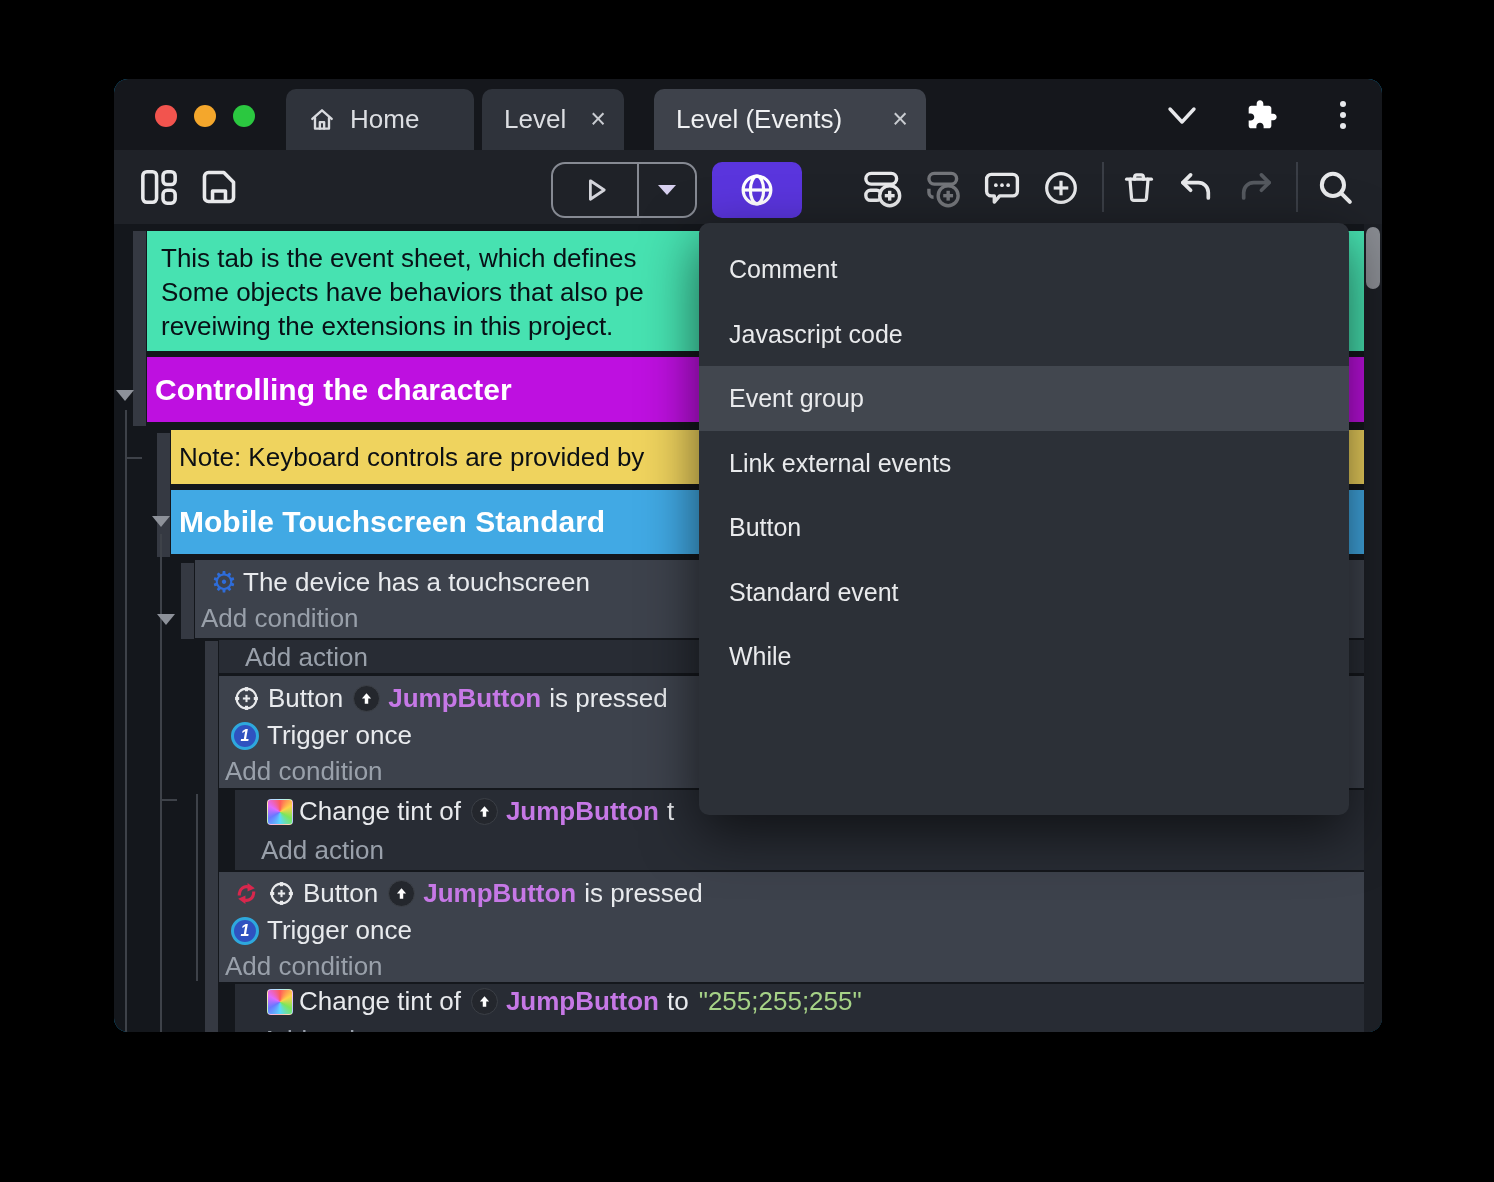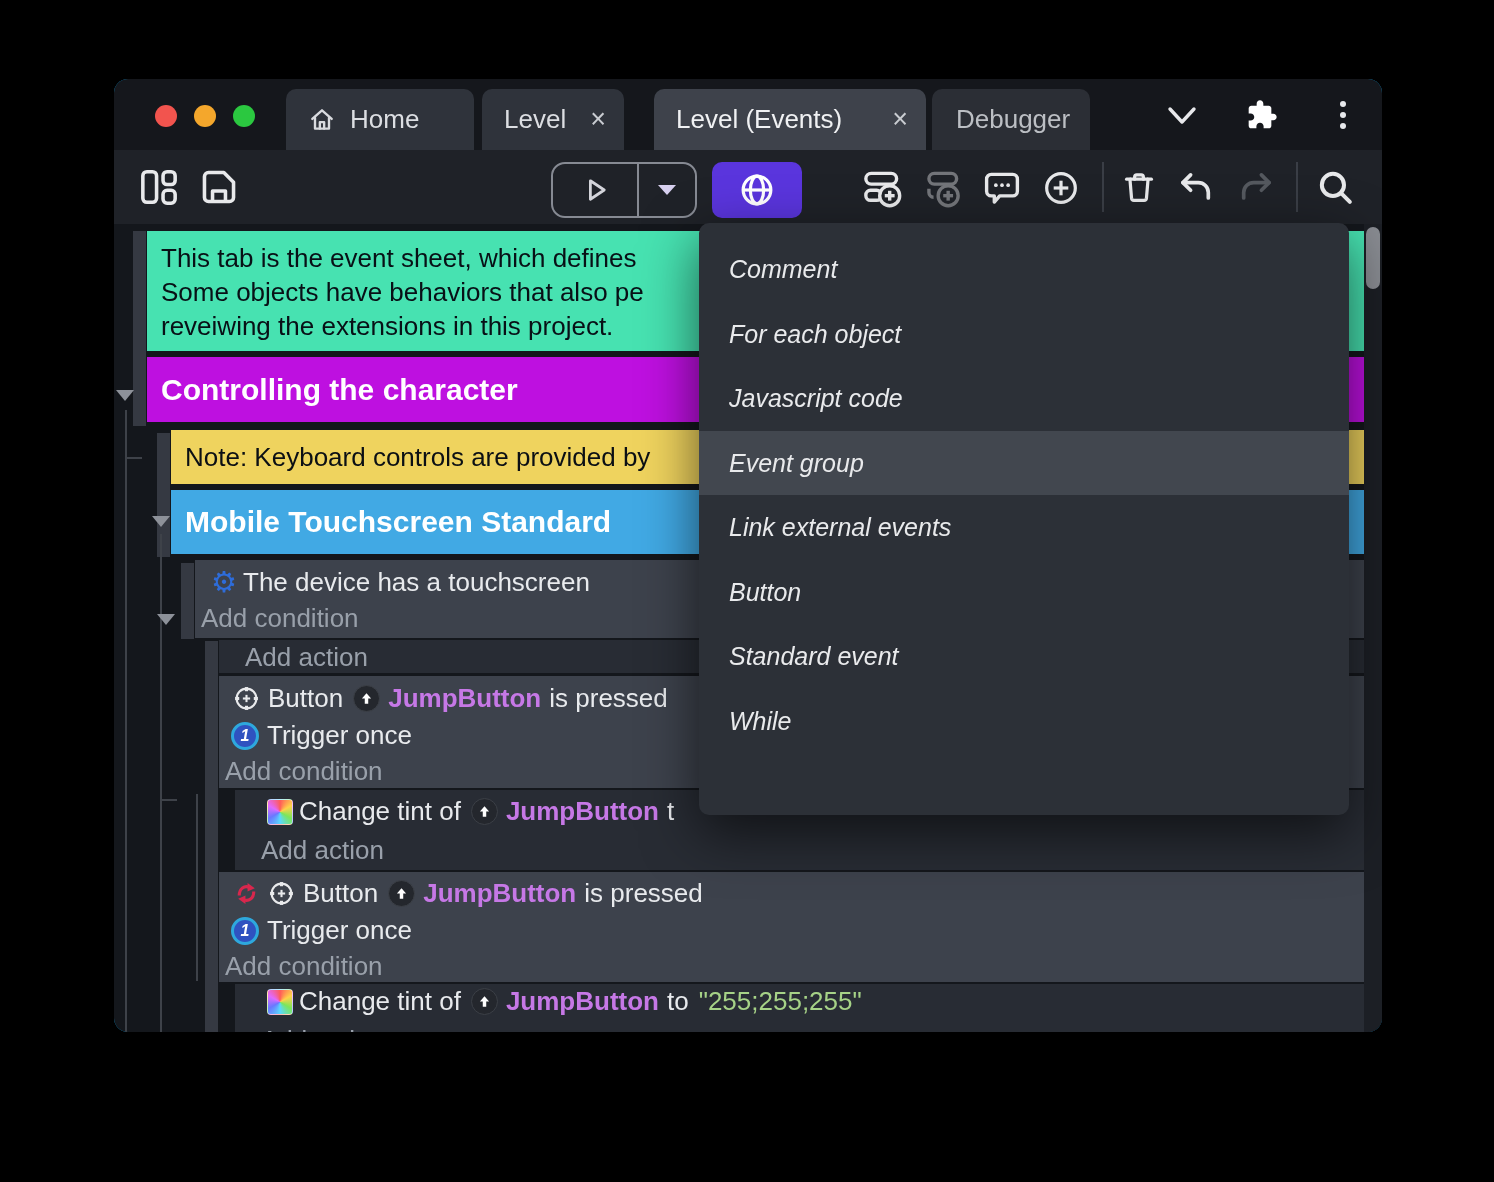--- a/index.html
+++ b/index.html
@@ -21,40 +21,40 @@
   .sep{position:absolute;top:12px;width:2px;height:50px;background:#3a3e46;}
   .dim{opacity:0.42;}
   
   .sheet{position:absolute;left:0;top:145px;width:1268px;height:808px;background:#14171c;
          overflow:hidden;border-radius:0 0 14px 14px;}
   .strip{position:absolute;background:#353942;}
   .guide{position:absolute;background:#3e4249;}
   .tri{position:absolute;width:0;height:0;border-left:9px solid transparent;border-right:9px solid transparent;
        border-top:11px solid #8d9199;}
   .blk{position:absolute;box-sizing:border-box;}
-  .blk .in{padding-left:14px;}
+  .blk .in{padding-left:8px;}
   .grouphdr{color:#fff;font-size:30px;font-weight:bold;display:flex;align-items:center;}
   .notetxt{color:#0b0f14;font-size:26px;display:flex;align-items:center;}
   .event{background:#3d424c;}
   .actionblk{background:#282c34;}
   .erow{display:flex;align-items:center;color:#e8eaed;font-size:26px;white-space:nowrap;}
   .addlink{color:#99a0aa;font-size:26px;}
   .objname{color:#c678e6;font-weight:bold;margin:0 8px;}
   .strval{color:#a6d287;}
   .gear{font-family:"DejaVu Sans",sans-serif;color:#2e6cd9;font-size:29px;line-height:1;margin-right:6px;}
   .objicon{width:25px;height:25px;border-radius:50%;background:#24272d;border:1px solid #3c4047;
            display:inline-flex;align-items:center;justify-content:center;margin-left:10px;flex:none;}
   .onceicon{width:22px;height:22px;border-radius:50%;background:#2f52c0;border:3px solid #2ea8dd;
             color:#fff;font-size:16px;font-weight:bold;font-style:italic;display:inline-flex;
             align-items:center;justify-content:center;margin-right:8px;flex:none;}
   .tinticon{width:24px;height:24px;border-radius:4px;margin-right:6px;flex:none;border:1px solid rgba(255,255,255,0.55);
             background:conic-gradient(#ff5a5a,#ffd24a,#7ce65a,#5ad8ff,#6a78ff,#e06aff,#ff5a5a);}
   
   .menu{position:absolute;left:585px;top:144px;width:650px;height:592px;background:#2c3037;border-radius:10px;
-        box-shadow:0 18px 55px rgba(0,0,0,0.6);z-index:30;padding-top:14px;box-sizing:border-box;font-style:italic;}
+        box-shadow:0 18px 55px rgba(0,0,0,0.6);z-index:30;padding-top:14px;box-sizing:border-box;}
   .menu-item{height:64.5px;line-height:64.5px;padding-left:30px;color:#e9eaec;font-size:25px;white-space:nowrap;}
   .menu-item.hl{background:#42474f;}
   
   .sb-track{position:absolute;left:1250px;top:0;width:18px;height:808px;background:#1c1f25;}
   .sb-thumb{position:absolute;left:2px;top:3px;width:14px;height:62px;border-radius:7px;background:#898c92;}
   .caret{width:0;height:0;border-left:9px solid transparent;border-right:9px solid transparent;
          border-top:10px solid #d8d1f0;}
   svg{display:block;}
 </style>
 </head>
@@ -82,23 +82,20 @@
     <div class="tab" style="left:368px;width:142px;">
       <span class="lbl" style="margin-left:22px;">Level</span>
       <span class="tab-close">×</span>
     </div>
 
     <div class="tab" style="left:540px;width:272px;background:#3e424b;color:#f0f1f3;">
       <span class="lbl" style="margin-left:22px;">Level (Events)</span>
       <span class="tab-close">×</span>
     </div>
 
-    <div class="tab" style="left:818px;width:158px;background:#2b2e35;color:#bcbfc4;">
-      <span class="lbl" style="margin-left:24px;">Debugger</span>
-    </div>
 
     <div class="abs" style="left:1052px;top:26px;">
       <svg width="32" height="22" viewBox="0 0 32 22" fill="none" stroke="#e8e9ec" stroke-width="3.4" stroke-linecap="round" stroke-linejoin="round">
         <polyline points="4,4 16,17 28,4"></polyline>
       </svg>
     </div>
     <div class="abs" style="left:1132px;top:20px;">
       <svg width="32" height="32" viewBox="0 0 24 24">
         <path fill="#ffffff" d="M20.5 11H19V7c0-1.1-.9-2-2-2h-4V3.5C13 2.12 11.88 1 10.5 1S8 2.12 8 3.5V5H4c-1.1 0-1.99.9-1.99 2v3.8H3.5c1.49 0 2.7 1.21 2.7 2.7s-1.21 2.7-2.7 2.7H2V20c0 1.1.9 2 2 2h3.8v-1.5c0-1.49 1.21-2.7 2.7-2.7 1.49 0 2.7 1.21 2.7 2.7V22H17c1.1 0 2-.9 2-2v-4h1.5c1.38 0 2.5-1.12 2.5-2.5S21.88 11 20.5 11z"></path>
       </svg>
@@ -355,21 +352,20 @@
       <div class="addlink" style="padding:8px 0 0 26px;">Add action</div>
     </div>
 
     <div class="sb-track">
       <div class="sb-thumb"></div>
     </div>
   </div>
 
   <div class="menu">
     <div class="menu-item">Comment</div>
-    <div class="menu-item">For each object</div>
     <div class="menu-item">Javascript code</div>
     <div class="menu-item hl">Event group</div>
     <div class="menu-item">Link external events</div>
     <div class="menu-item">Button</div>
     <div class="menu-item">Standard event</div>
     <div class="menu-item">While</div>
   </div>
 
 </div>
 

